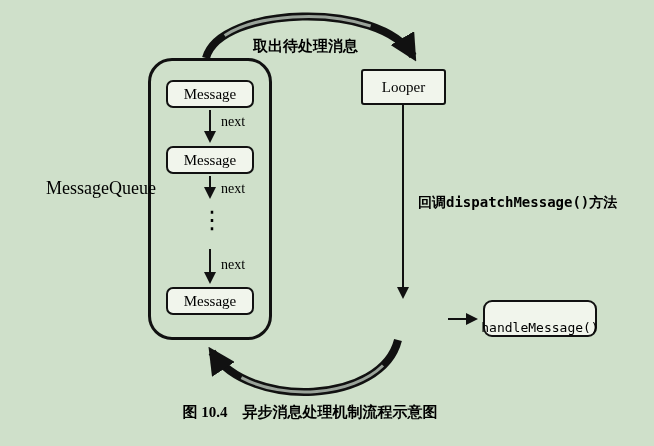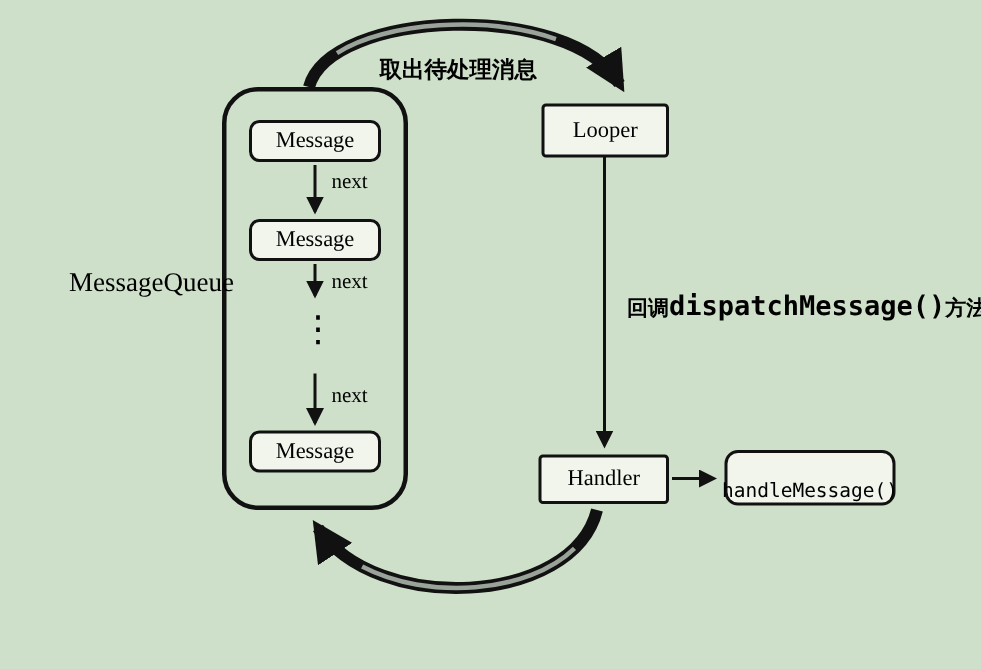--- a/index.html
+++ b/index.html
@@ -51,21 +51,21 @@
   .dots{
     position:absolute;left:200px;top:201px;width:20px;
     text-align:center;font-size:24px;line-height:1.6;letter-spacing:0;
     color:#000;
   }
   .mq-label{left:46px;top:178px;font-size:18px;}
   .cjk{font-weight:700;font-size:15px;}
   .dequeue-lbl{left:253px;top:37px;text-align:right;}
   .send-lbl{left:263px;top:360px;}
   .dispatch-lbl{left:418px;top:194px;font-weight:700;font-size:14px;}
-  .code{font-family:"DejaVu Sans Mono",monospace;font-weight:700;font-size:18px;}
+  .code{font-family:"DejaVu Sans Mono",monospace;font-weight:700;font-size:14px;}
   .caption{
     left:140px;top:403px;width:340px;
     text-align:center;font-size:15px;font-weight:700;
   }
 </style>
 </head>
 <body>
 
 <div class="stage">
 
@@ -111,27 +111,25 @@
   <div class="lbl next-lbl next3">next</div>
 
   <div class="dots">⋮</div>
 
   <div class="lbl mq-label">MessageQueue</div>
 
   <div class="box looper-box">
     <span>Looper</span>
   </div>
 
-  <div class="box handler-box">
-    <span>Handler</span>
-  </div>
 
   <div class="box handlemsg-box">
     <span>handleMessage()</span>
   </div>
 
   <div class="lbl cjk dequeue-lbl">取出待处理消息</div>
   <div class="lbl dispatch-lbl">
     <span>回调</span><span class="code">dispatchMessage()</span><span>方法</span>
   </div>
 
+  <div class="lbl caption">图 10.4　异步消息处理机制流程示意图</div>
 
 </div>
 
 </body></html>

